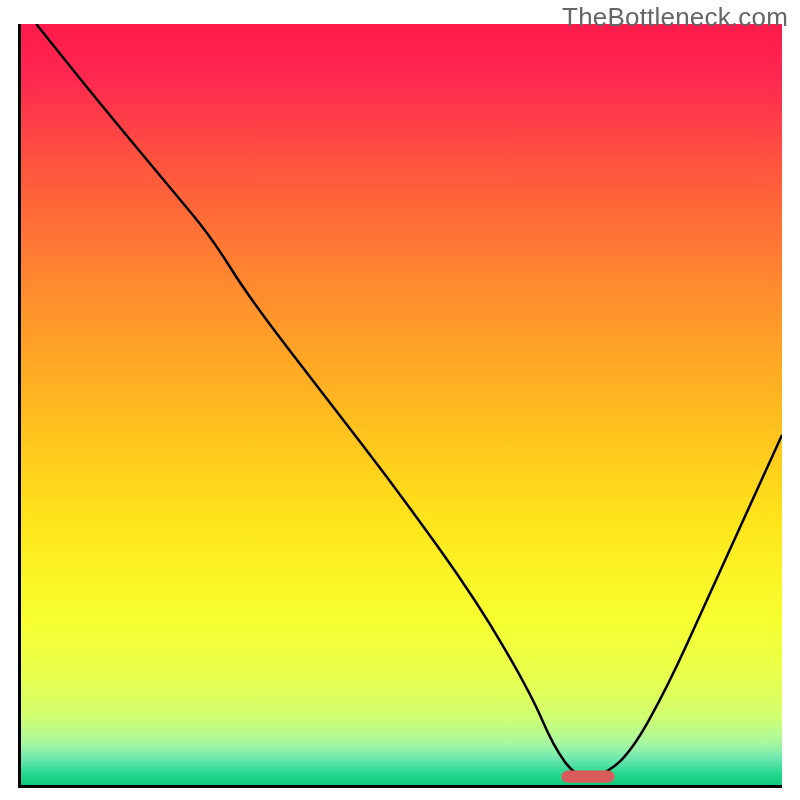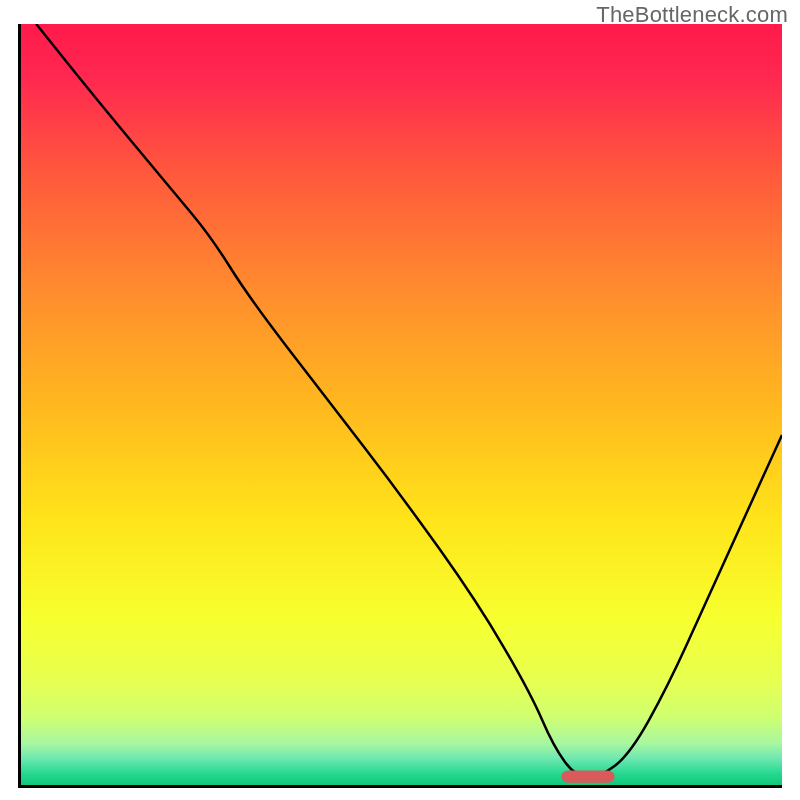--- a/index.html
+++ b/index.html
@@ -14,21 +14,21 @@
     position: relative;
     width: 800px;
     height: 800px;
     box-sizing: border-box;
   }
   .watermark {
     position: absolute;
     top: 2px;
     right: 12px;
     color: #666666;
-    font-size: 22px;
+    font-size: 26px;
     letter-spacing: 0.2px;
     z-index: 50;
   }
   .plot-area {
     position: absolute;
     left: 18px;
     top: 24px;
     width: 764px;   
     height: 764px;  
     border: 3px solid #000000;

